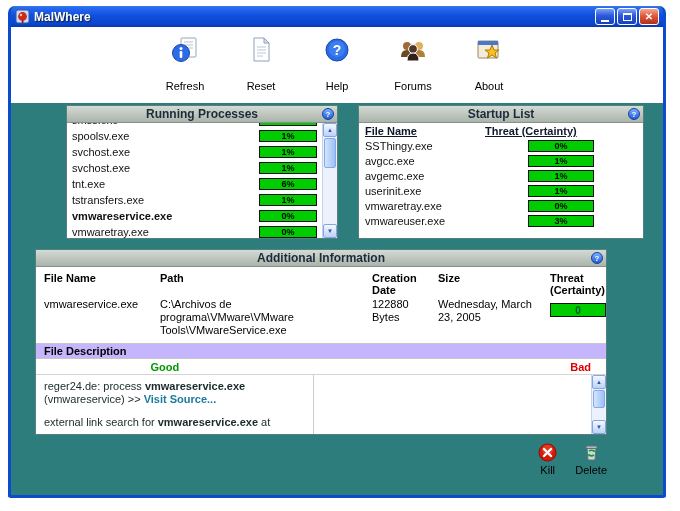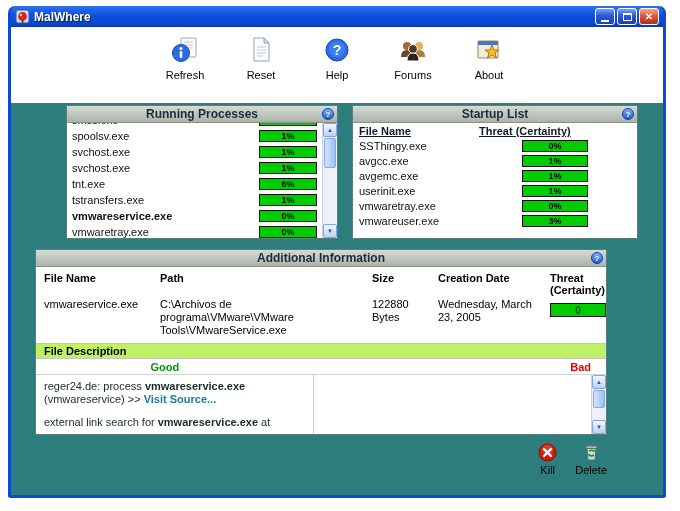--- a/index.html
+++ b/index.html
@@ -22,25 +22,25 @@
   .tb-controls { display:flex; gap:2px; }
   .tb-btn { width:20px; height:17px; border:1px solid #fff; border-radius:3px; display:flex; align-items:center; justify-content:center; color:#fff; font-size:10px; font-weight:bold; cursor:default; }
   .tb-btn.minmax { background:linear-gradient(#7aa0f8,#2b58dc 45%,#1840b8); }
   .tb-btn.close  { background:linear-gradient(#f2a890,#e25a3a 45%,#b03018); }
   .glyph-min { width:8px; height:2px; background:#fff; margin-top:9px; }
   .glyph-max { width:9px; height:8px; border:1px solid #fff; border-top:2px solid #fff; }
 
   
   .toolbar { height:76px; flex:0 0 76px; background:#fff; display:flex; justify-content:center; align-items:flex-start; gap:22px; padding-top:9px; }
   .tool-btn { display:flex; flex-direction:column; align-items:center; width:54px; cursor:default; }
-  .tool-btn .lbl { font-size:11px; color:#000; margin-top:1px; }
+  .tool-btn .lbl { font-size:11px; color:#000; margin-top:12px; }
 
   
   .content { flex:1; padding:2px 0 0 24px; position:relative; }
-  .top-panels { display:flex; gap:14px;padding-left:31px; }
+  .top-panels { display:flex; gap:20px;padding-left:31px; }
 
   .panel { background:#fff; border:1px solid #55807f; display:flex; flex-direction:column; }
   .panel-header {
     height:17px; flex:0 0 17px; position:relative; display:flex; align-items:center; justify-content:center;
     background:linear-gradient(#d4dad4,#aab4aa); border-bottom:1px solid #879187;
     font-weight:bold; font-size:12px; color:#1c2b3a;
   }
   .help-dot {
     position:absolute; right:3px; top:2px; width:12px; height:12px; border-radius:50%;
     background:linear-gradient(#7db0ff,#1d5cd8); border:1px solid #1040a0; color:#fff;
@@ -71,21 +71,21 @@
   .startup-row .name { flex:1; }
   .startup-bar-wrap { width:152px; display:flex; justify-content:center; }
   .startup-bar-wrap .green-bar { width:66px; }
 
   
   .additional { width:572px; height:186px; margin-top:10px; }
   .ai-head, .ai-row { display:grid; grid-template-columns:108px 204px 58px 104px 1fr; column-gap:8px; padding:0 8px; font-size:11px; color:#000; }
   .ai-head { font-weight:bold; padding-top:5px; min-height:27px; line-height:12px; }
   .ai-row { padding-top:2px; padding-bottom:4px; line-height:13px; min-height:47px; }
   .threat-bar { width:56px; height:14px; line-height:13px; background:var(--green-bar,#00cc00); border:1px solid #111; font-size:10px; font-weight:bold; text-align:center; color:#053; margin-top:5px; }
-  .file-desc-band { background:#bef264; border-top:1px solid #c6c6c6; border-bottom:1px solid #c6c6c6; font-weight:bold; font-size:11px; color:#000; padding:1px 8px; height:16px; }
+  .file-desc-band { background:#c4b5fd; border-top:1px solid #c6c6c6; border-bottom:1px solid #c6c6c6; font-weight:bold; font-size:11px; color:#000; padding:1px 8px; height:16px; }
   .goodbad { display:grid; grid-template-columns:1fr 1fr; height:16px; align-items:center; text-align:center; font-weight:bold; font-size:11px; border-bottom:1px solid #d4d4d4; padding-right:15px;gap:40px; }
   .good-label { color:var(--good,#009900); }
   .bad-label { color:var(--bad,#dd0000);text-align:right; }
   .desc-body { flex:1; display:flex; overflow:hidden; }
   .desc-col { flex:1; padding:5px 8px; font-size:11px; line-height:13px; color:#1a2a2a; }
   .desc-divider { width:1px; background:#cccccc; }
   .desc-line { margin-bottom:10px; }
   .seg-bold { font-weight:bold; }
   .seg-link { font-weight:bold; color:var(--link,#1b7a9e); cursor:pointer; }
 
@@ -286,22 +286,22 @@
       </div>
 
       <div class="panel additional">
         <div class="panel-header">
           <span>Additional Information</span>
           <span class="help-dot">?</span>
         </div>
         <div class="ai-head">
           <span>File Name</span>
           <span>Path</span>
+          <span>Creation Date</span>
           <span>Size</span>
-          <span>Creation Date</span>
           <span>Threat (Certainty)</span>
         </div>
         <div class="ai-row">
           <span>vmwareservice.exe</span>
           <span>C:\Archivos de programa\VMware\VMware Tools\VMwareService.exe</span>
           <span>122880 Bytes</span>
           <span>Wednesday, March 23, 2005</span>
           <span class="threat-bar">0</span>
         </div>
         <div class="file-desc-band">File Description</div>

